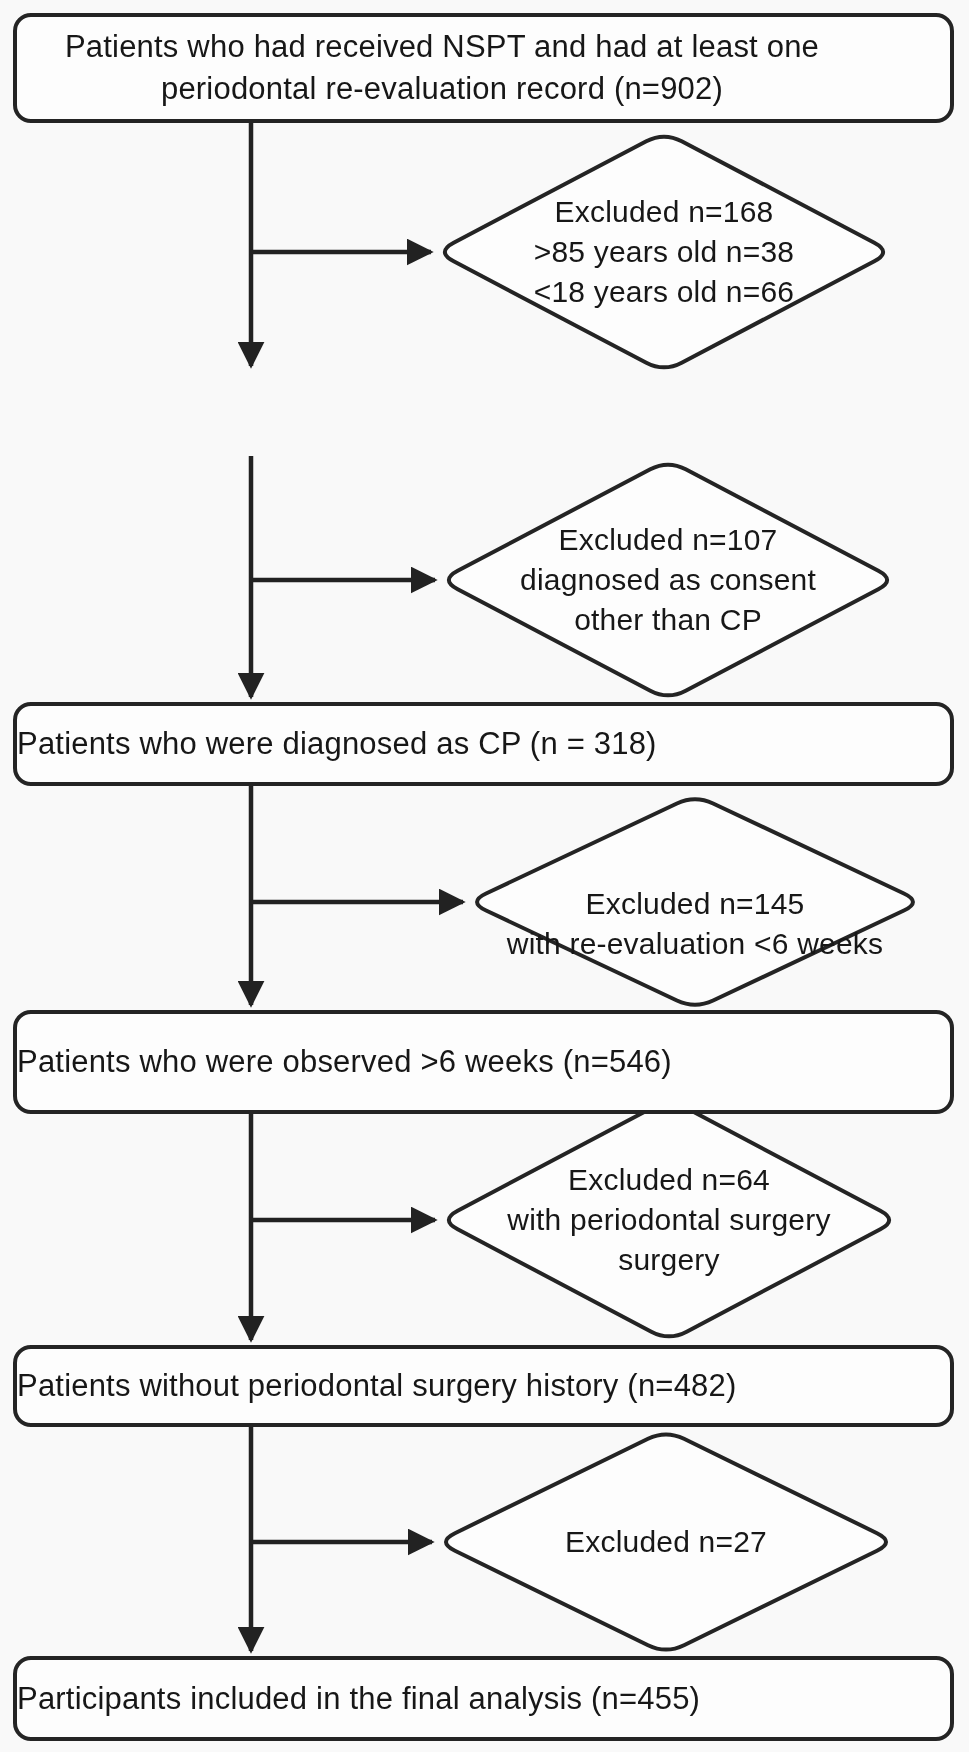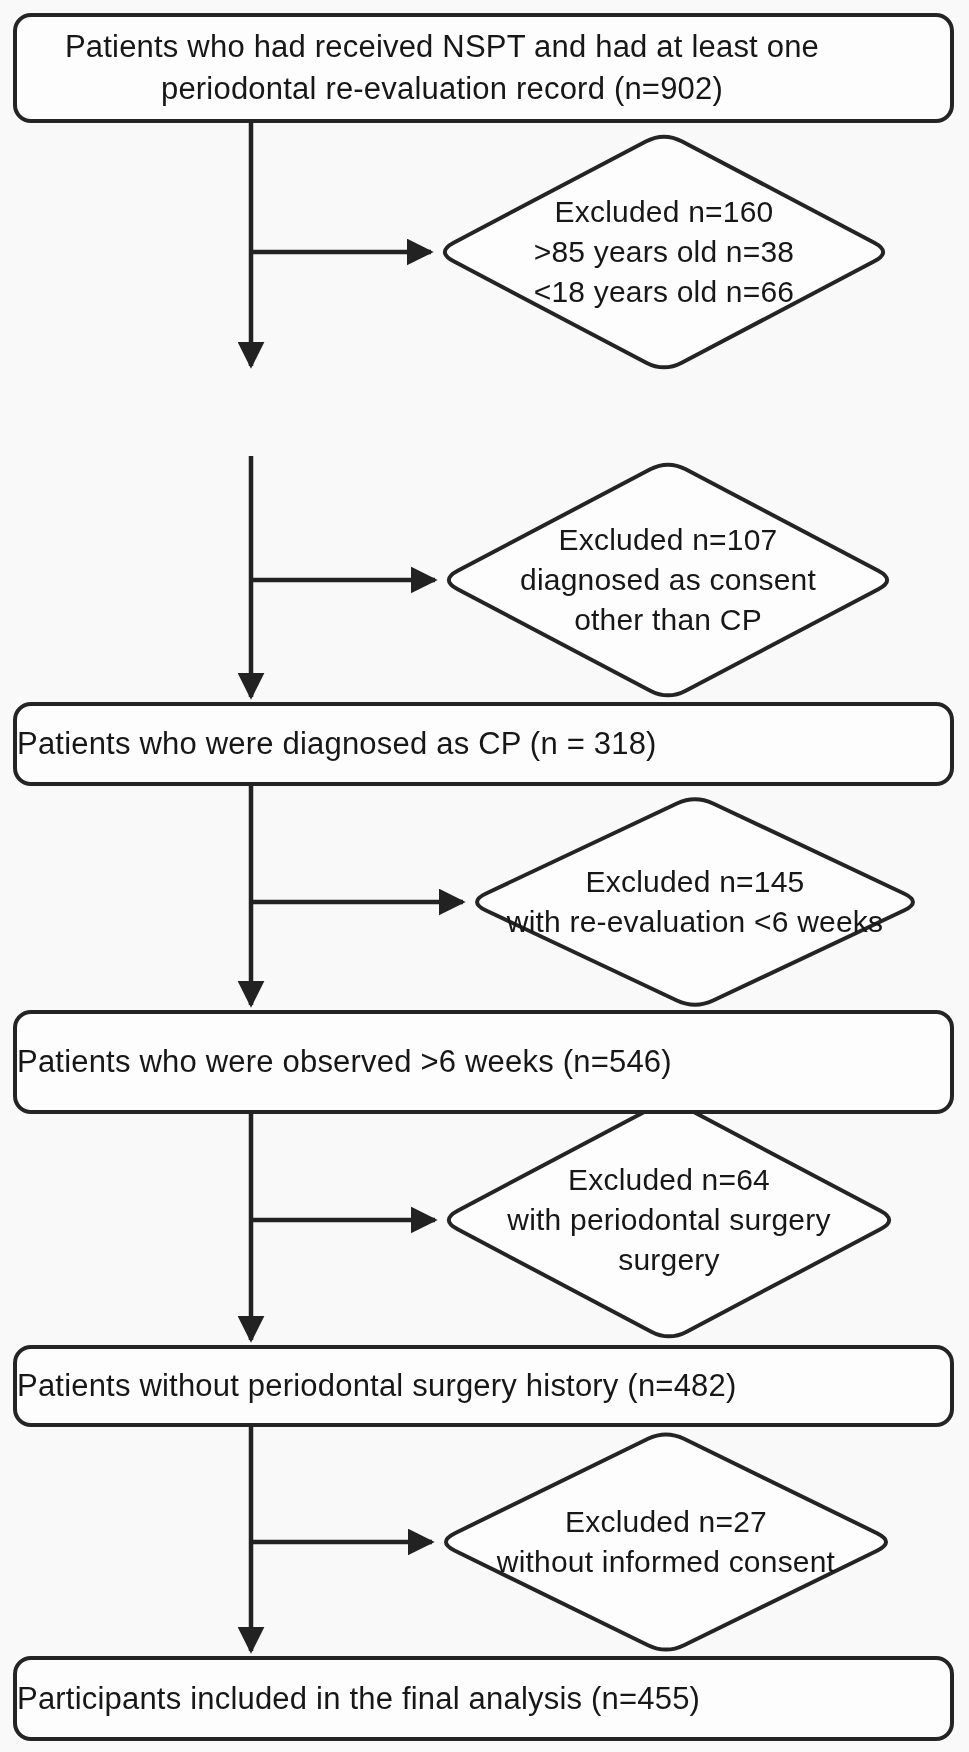--- a/index.html
+++ b/index.html
@@ -105,36 +105,35 @@
     <span class="label">Patients who were observed &gt;6 weeks (n=546)</span>
   </div>
   <div class="node-box" style="top:1345px;height:82px">
     <span class="label">Patients without periodontal surgery history (n=482)</span>
   </div>
   <div class="node-box" style="top:1656px;height:85px">
     <span class="label">Participants included in the final analysis (n=455)</span>
   </div>
 
   <div class="diamond-label" style="left:436px;width:456px;top:252px">
-    <span>Excluded n=160</span><br>
+    <span>Excluded n=168</span><br>
     <span>&gt;85 years old n=38</span><br>
     <span>&lt;18 years old n=66</span>
   </div>
   <div class="diamond-label" style="left:440px;width:456px;top:580px">
     <span>Excluded n=107</span><br>
     <span>diagnosed as consent</span><br>
     <span>other than CP</span>
   </div>
-  <div class="diamond-label" style="left:468px;width:454px;top:902px">
+  <div class="diamond-label" style="left:468px;width:454px;top:924px">
     <span>Excluded n=145</span><br>
     <span>with re-evaluation &lt;6 weeks</span>
   </div>
   <div class="diamond-label" style="left:440px;width:458px;top:1220px">
     <span>Excluded n=64</span><br>
     <span>with periodontal surgery</span><br>
     <span>surgery</span>
   </div>
   <div class="diamond-label" style="left:437px;width:458px;top:1542px">
     <span>Excluded n=27</span><br>
-    <span>without informed consent</span>
   </div>
 
 </div>
 
 </body></html>

